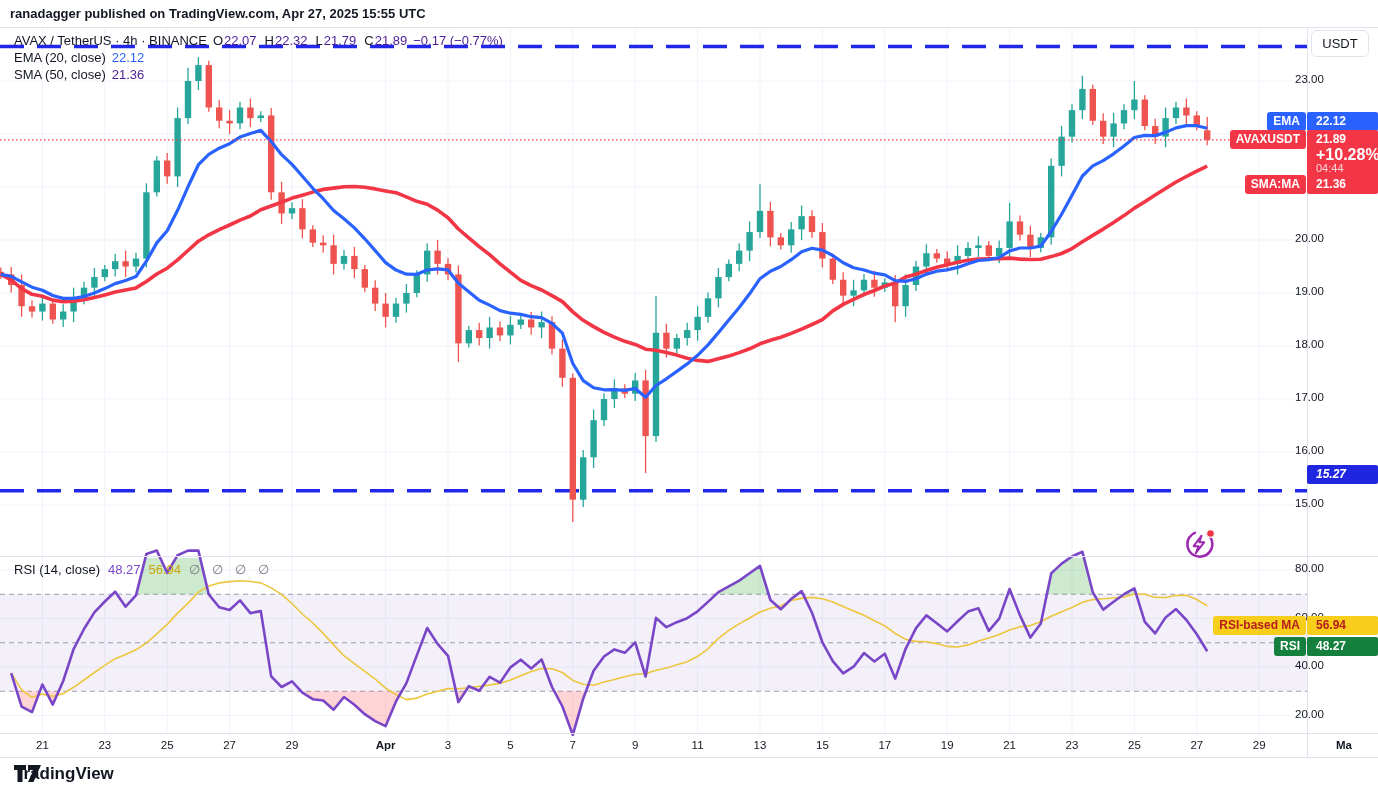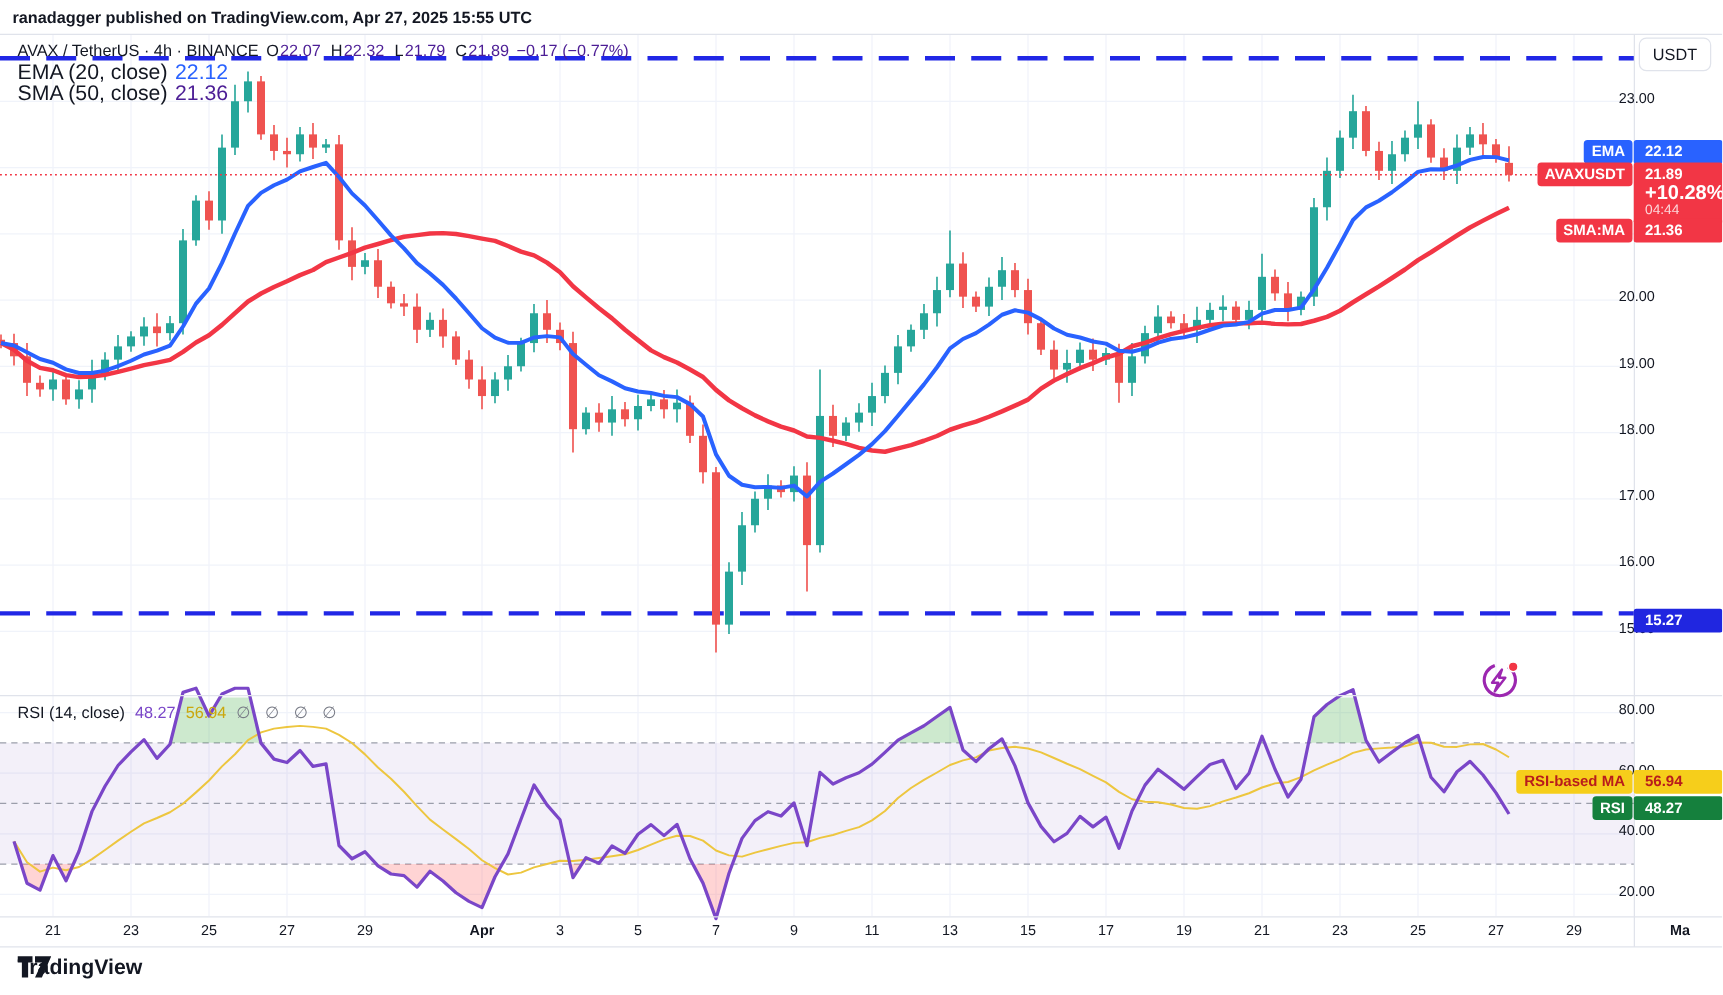--- a/index.html
+++ b/index.html
@@ -11,21 +11,21 @@
   .legend .lrow{display:flex;align-items:center;gap:6px;white-space:nowrap;margin-bottom:1px;}
   .legend .title{font-weight:500;color:#131722;}
   .ohlc{display:flex;gap:8px;}
   .ohlc .pair{display:flex;gap:1px;}
   .k{color:#131722;}
   .red{color:#4c1d95;}
   .blue{color:#2962ff;}
   .purple{color:#7a46c8;}
   .yellow{color:#caa70d;}
   .gray{color:#787b86;letter-spacing:4px;}
-  .ind{font-size:17px;color:#131722;text-align:center;}
+  .ind{font-size:13px;color:#131722;text-align:center;}
   .rsi-legend{position:absolute;left:14px;top:562px;z-index:6;font-size:13px;display:flex;gap:8px;align-items:center;}
   .usdt-btn{position:absolute;right:9px;top:30px;width:58px;height:27px;background:#fff;border:1px solid #e0e3eb;
             border-radius:6px;font-family:"Liberation Sans",sans-serif;font-size:13px;color:#131722;z-index:7;cursor:pointer;}
   .tick{position:absolute;left:1295px;font-size:11.5px;color:#131722;z-index:3;}
   .xlab{position:absolute;top:739px;transform:translateX(-50%);font-size:11.5px;color:#131722;z-index:3;}
   .xlab.b{font-weight:700;}
   .tag-row{position:absolute;right:0;display:flex;align-items:flex-start;z-index:5;
            font-size:12px;font-weight:700;line-height:15px;}
   .chip{border-radius:3px;padding:2px 6px;margin-right:1px;white-space:nowrap;}
   .tagval{width:62px;padding:2px 0 2px 9px;border-radius:2px;}
@@ -437,21 +437,21 @@
       <span class="pct">+10.28%</span>
       <span class="cd">04:44</span>
     </span>
   </div>
 
   <div class="tag-row" id="tagSma" style="top: 174.83px;">
     <span class="chip bg-red">SMA:MA</span>
     <span class="tagval bg-red">21.36</span>
   </div>
 
-  <div class="tag-row" id="tagLevel" style="top: 487px;">
+  <div class="tag-row" id="tagLevel" style="top: 465px; font-style: italic;">
     <span class="tagval bg-deepblue">15.27</span>
   </div>
 
   <div class="tag-row" id="tagRsiMa" style="top: 615.92px;">
     <span class="chip bg-yellow">RSI-based MA</span>
     <span class="tagval bg-yellow">56.94</span>
   </div>
 
   <div class="tag-row" id="tagRsi" style="top: 636.945px;">
     <span class="chip bg-purple">RSI</span>

